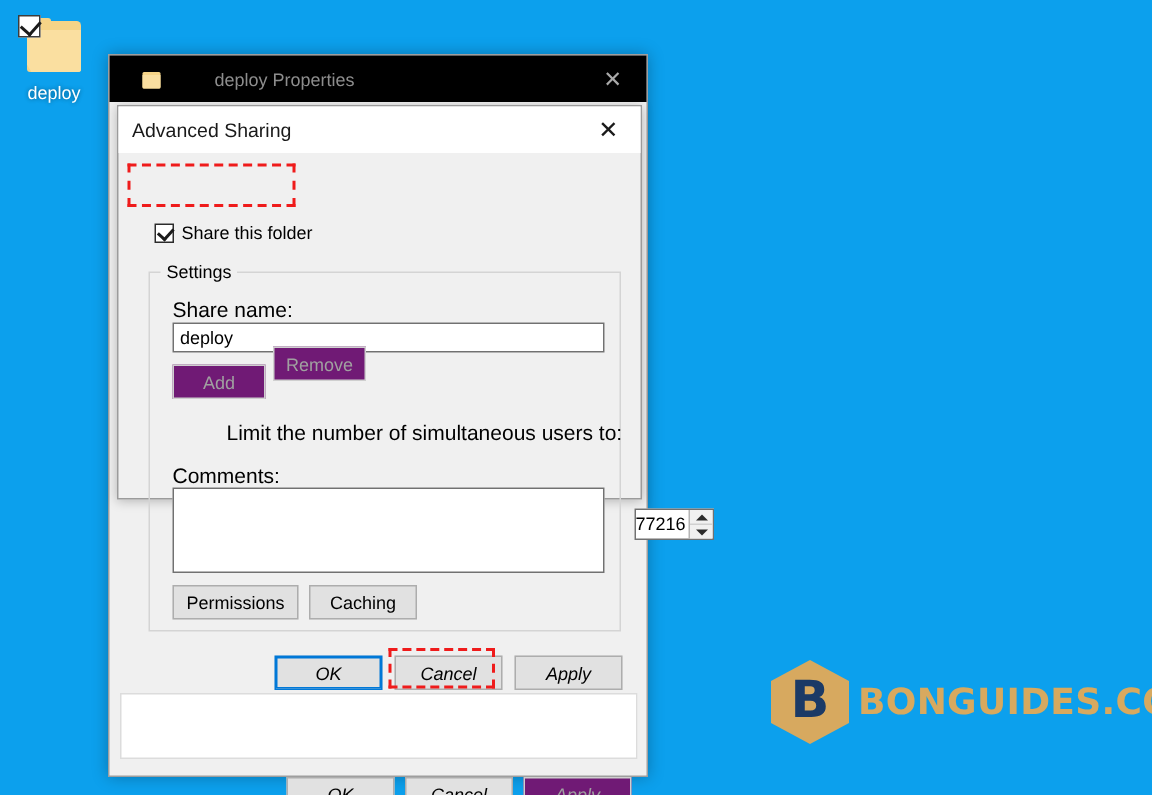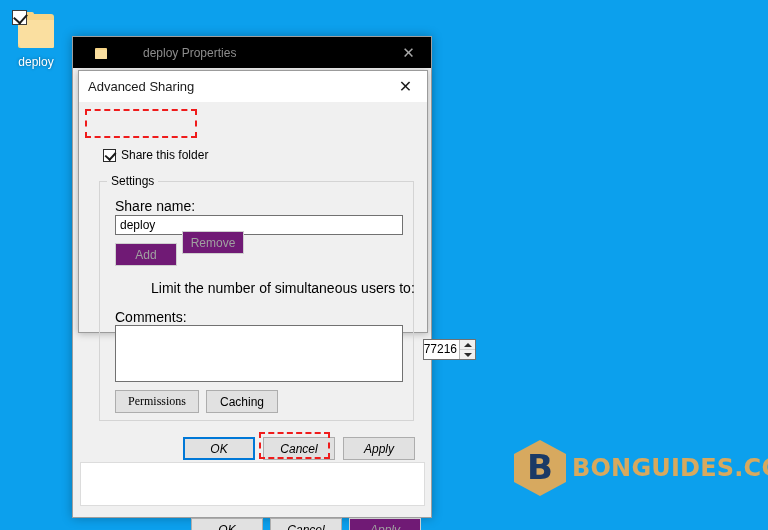--- a/index.html
+++ b/index.html
@@ -392,21 +392,21 @@
     background: #ffffff;
     border: 1px solid #717171;
     box-sizing: border-box;
     font-family: "Liberation Sans", sans-serif;
     font-size: 12px;
     padding: 2px 4px;
     resize: none;
     outline: none;
   }
 
-  #permissions-button { position: absolute; left: 36px;  top: 288px; width: 84px; font-family: Liberation Serif, serif; }
+  #permissions-button { position: absolute; left: 36px;  top: 288px; width: 84px; }
   #caching-button     { position: absolute; left: 127px; top: 288px; width: 72px; }
 
   
   #as-dialog-buttons {
     position: absolute;
     left: 0; top: 335px;
     width: 350px;
     display: flex;
     justify-content: flex-end;
     gap: 8px;

